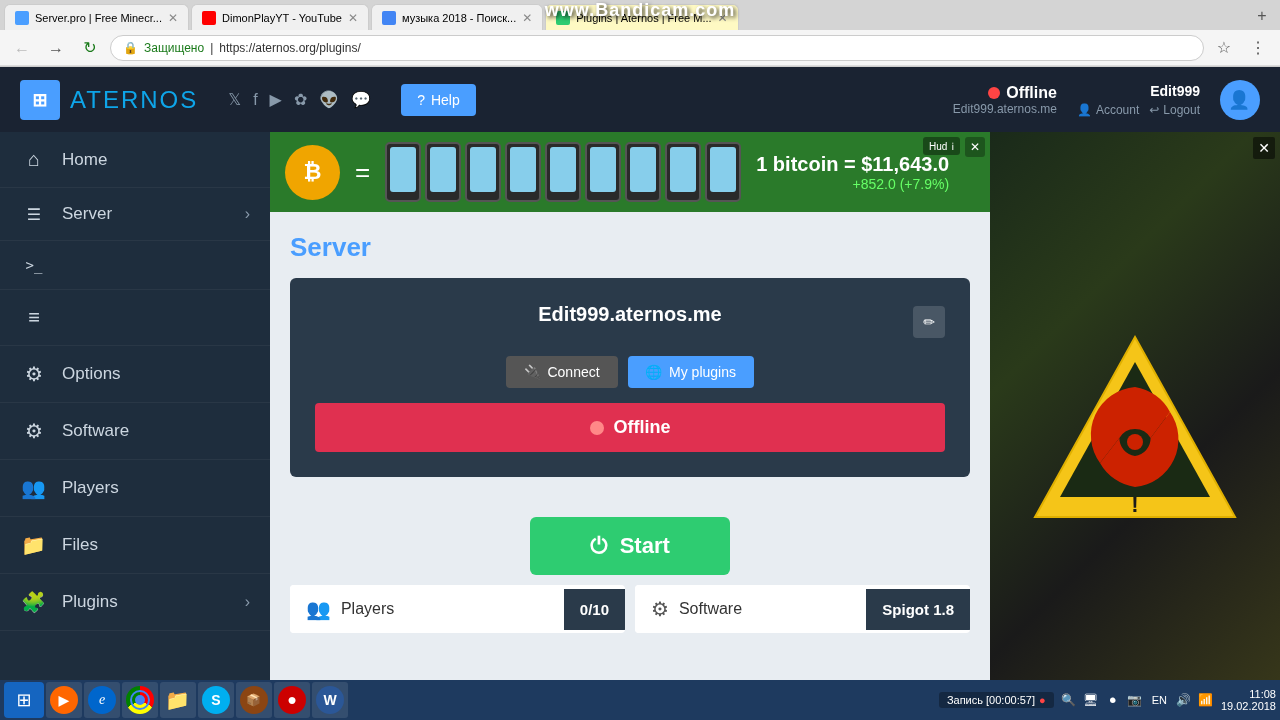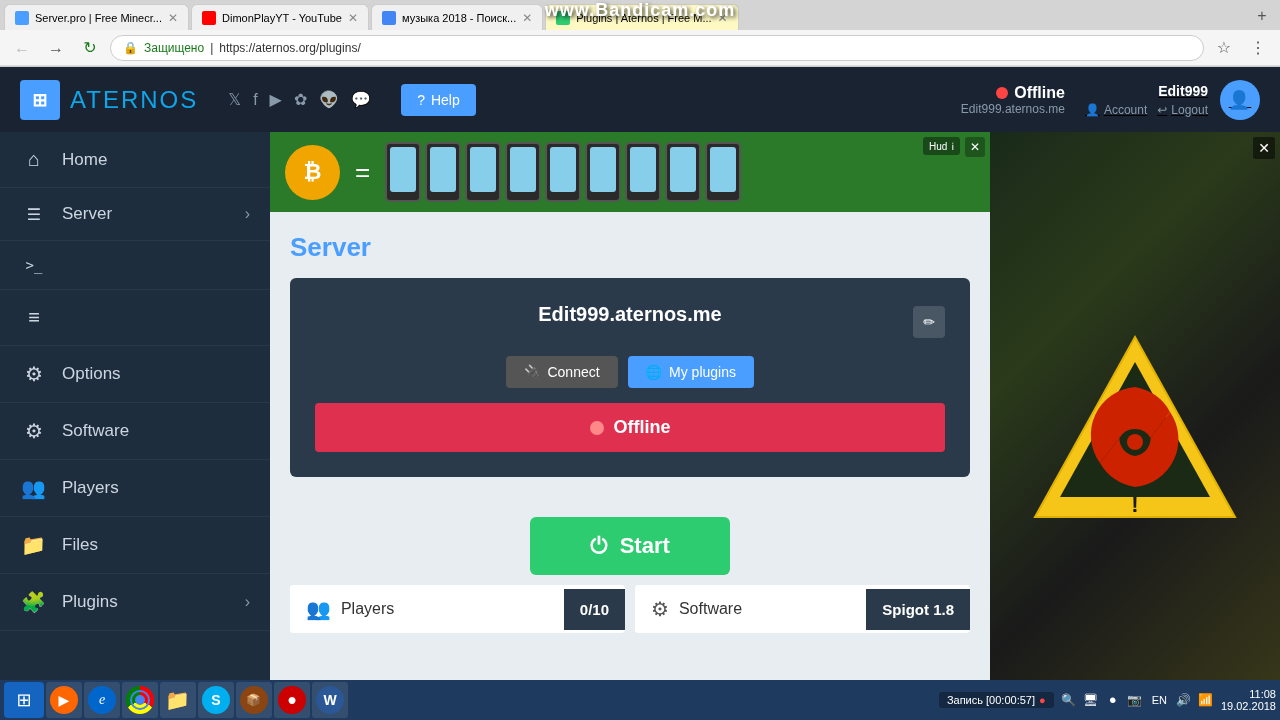--- a/index.html
+++ b/index.html
@@ -179,22 +179,21 @@
     }
     .status-dot-red {
       width: 12px; height: 12px;
       background: #ff4444;
       border-radius: 50%;
     }
     .server-url-header { color: #8899aa; font-size: 12px; }
     .user-area {
       display: flex;
       align-items: center;
-      gap: 12px;
-      text-decoration: underline;
+      gap: 20px;
     }
     .user-links { display: flex; flex-direction: column; align-items: flex-end; gap: 4px; }
     .username { color: white; font-size: 14px; font-weight: bold; }
     .user-actions { display: flex; gap: 10px; }
     .user-action-link { color: #8899aa; font-size: 12px; cursor: pointer; text-decoration: none; display: flex; align-items: center; gap: 4px; }
     .user-avatar {
       width: 40px; height: 40px;
       background: #4a9eff;
       border-radius: 50%;
       display: flex; align-items: center; justify-content: center;
@@ -678,20 +677,24 @@
           <div class="phones-row">
             <div class="phone-icon"></div>
             <div class="phone-icon"></div>
             <div class="phone-icon"></div>
             <div class="phone-icon"></div>
             <div class="phone-icon"></div>
             <div class="phone-icon"></div>
             <div class="phone-icon"></div>
             <div class="phone-icon"></div>
             <div class="phone-icon"></div>
+          </div>
+          <div class="bitcoin-value">
+            <div class="btc-amount">1 bitcoin = $11,643.0</div>
+            <div class="btc-change">+852.0 (+7.9%)</div>
           </div>
         </div>
         <div class="hud-badge">
           <span>Hud</span>
           <span>ℹ</span>
         </div>
         <button class="ad-close">✕</button>
       </div>
 
       <div class="server-section">

